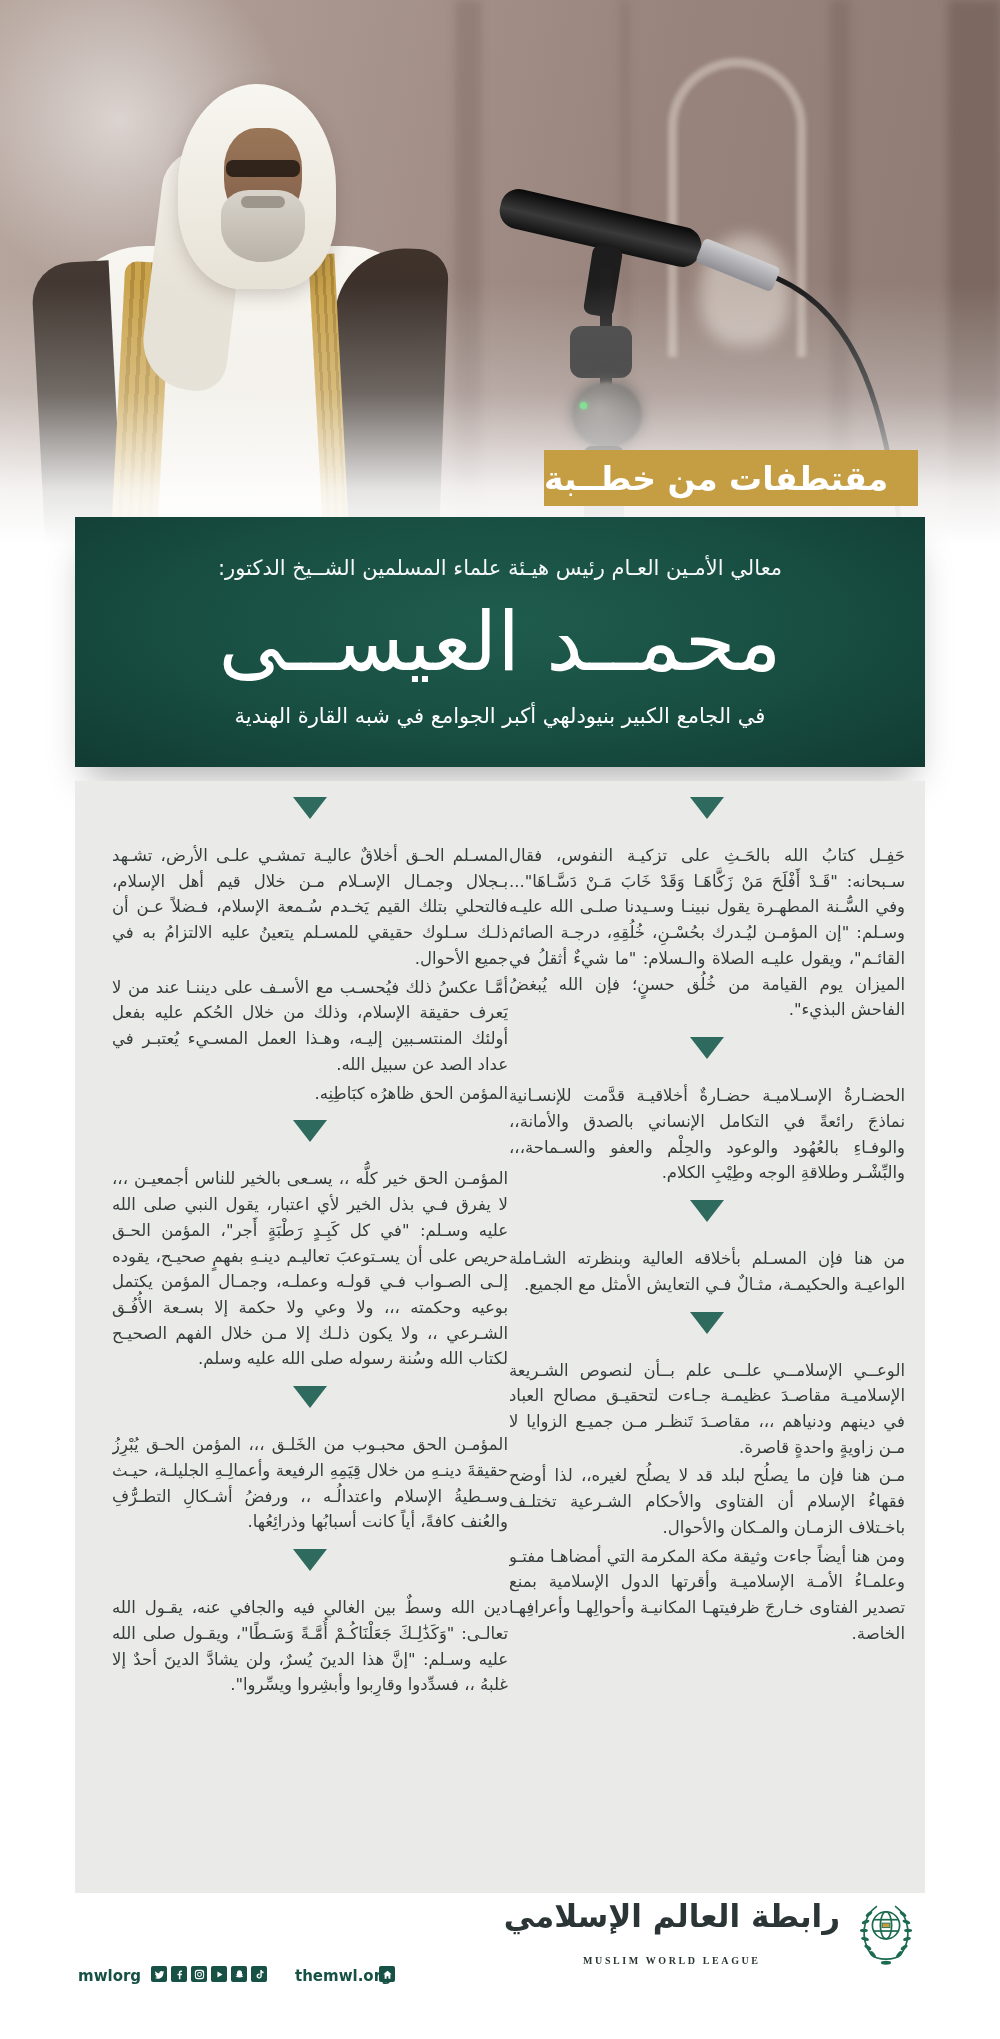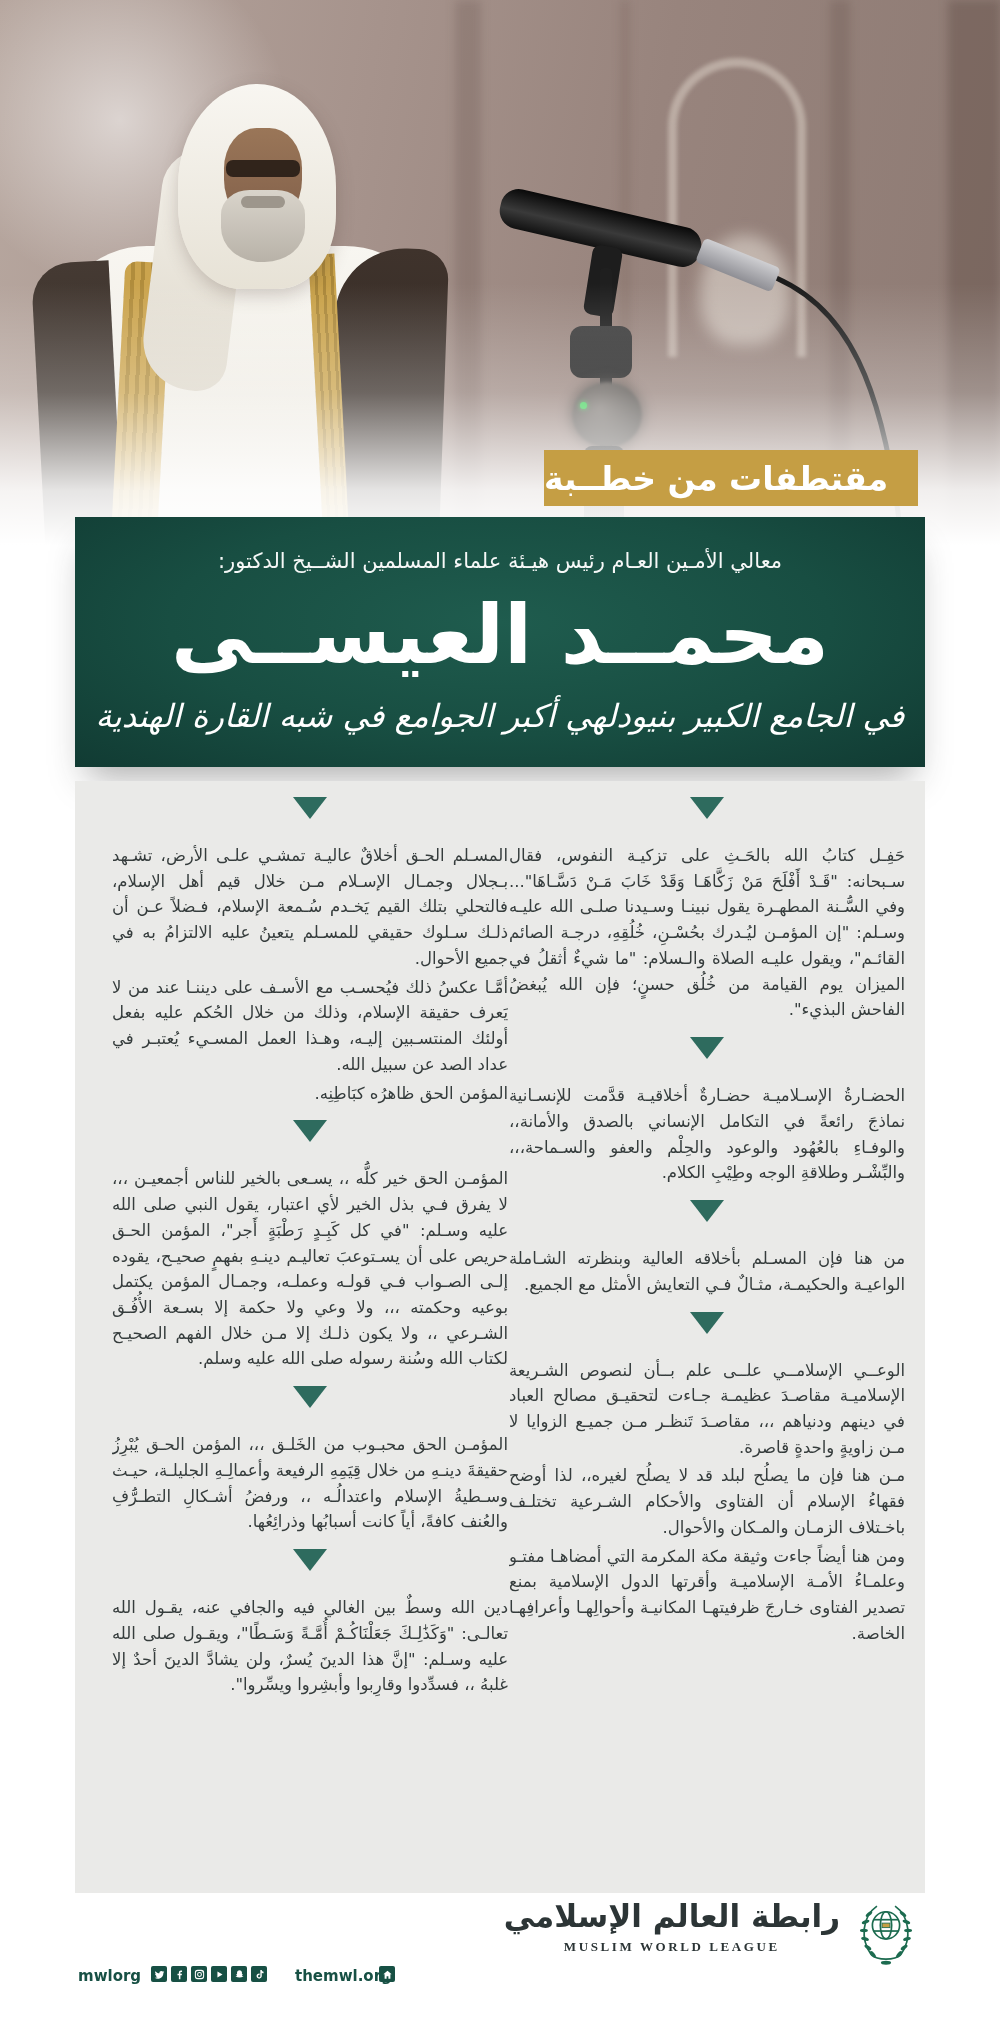--- a/index.html
+++ b/index.html
@@ -63,22 +63,22 @@
   .gold-banner{position:absolute;right:82px;top:450px;width:374px;height:56px;background:#c59e44;
         display:flex;align-items:center;justify-content:flex-end;}
   .gold-banner span{color:#ffffff;font-weight:bold;font-size:33px;white-space:nowrap;}
 
   
   .green-box{position:absolute;left:75px;top:506px;width:850px;height:250px;color:#ffffff;text-align:center;
         background:radial-gradient(ellipse at 50% 42%,#1f5c4e 0%,#184e42 55%,#113b33 100%);
         box-shadow:0 22px 34px -12px rgba(40,40,40,.38);
         display:flex;flex-direction:column;justify-content:center;gap:18px;margin-top:11px;}
   .pre-title{font-size:21px;opacity:.96;}
-  .big-title{font-size:82px;font-weight:bold;line-height:1.08;}
-  .sub-title{font-size:32px;font-style:italic;}
+  .big-title{font-size:82px;font-weight:normal;line-height:1.08;}
+  .sub-title{font-size:21px;}
 
   
   .body-card{position:absolute;left:75px;top:781px;width:850px;height:1112px;background:#eaeae8;overflow:hidden;}
   .col{position:absolute;top:0;width:396px;height:1112px;color:#353c3c;font-size:16.5px;line-height:1.56;
        text-align:justify;direction:rtl;overflow:hidden;}
   .col-right{right:20px;}
   .col-left{left:37px;}
   .tri{width:0;height:0;border-left:17px solid transparent;border-right:17px solid transparent;
        border-top:22px solid #2e6b5e;margin:14px auto 24px;}
   .section:first-child .tri{margin-top:16px;}
@@ -89,21 +89,21 @@
   .handle{position:absolute;left:78px;top:74px;font-size:15px;font-weight:bold;color:#175044;
           font-family:"DejaVu Sans",sans-serif;}
   .social-row{position:absolute;left:151px;top:73px;display:flex;gap:4px;}
   .sq{width:16px;height:16px;background:#175044;border-radius:2px;display:flex;align-items:center;justify-content:center;}
   .sq svg{display:block;}
   .website{position:absolute;left:295px;top:74px;font-size:15px;font-weight:bold;color:#175044;}
   .home-sq{position:absolute;left:379px;top:73px;}
   .logo{position:absolute;right:80px;top:6px;display:flex;align-items:flex-start;gap:12px;direction:ltr;}
   .logo-text{text-align:center;}
   .logo-ar{font-size:31px;font-weight:bold;color:#2c3536;line-height:1.15;}
-  .logo-en{font-size:13px;letter-spacing:2.6px;font-weight:bold;color:#2c3536;margin-top:4px;
+  .logo-en{font-size:10px;letter-spacing:2.6px;font-weight:bold;color:#2c3536;margin-top:20px;
            font-family:"Liberation Serif",serif;}
 </style>
 </head>
 <body>
 
 <div class="canvas">
 
   <div class="photo">
     <div class="haze"></div>
     <div class="wall-stripe ws1"></div>

